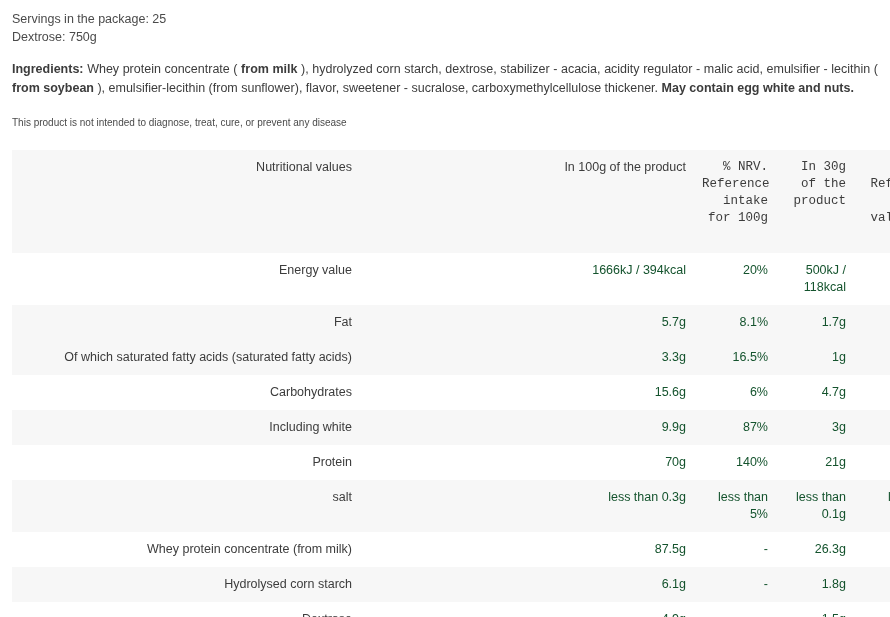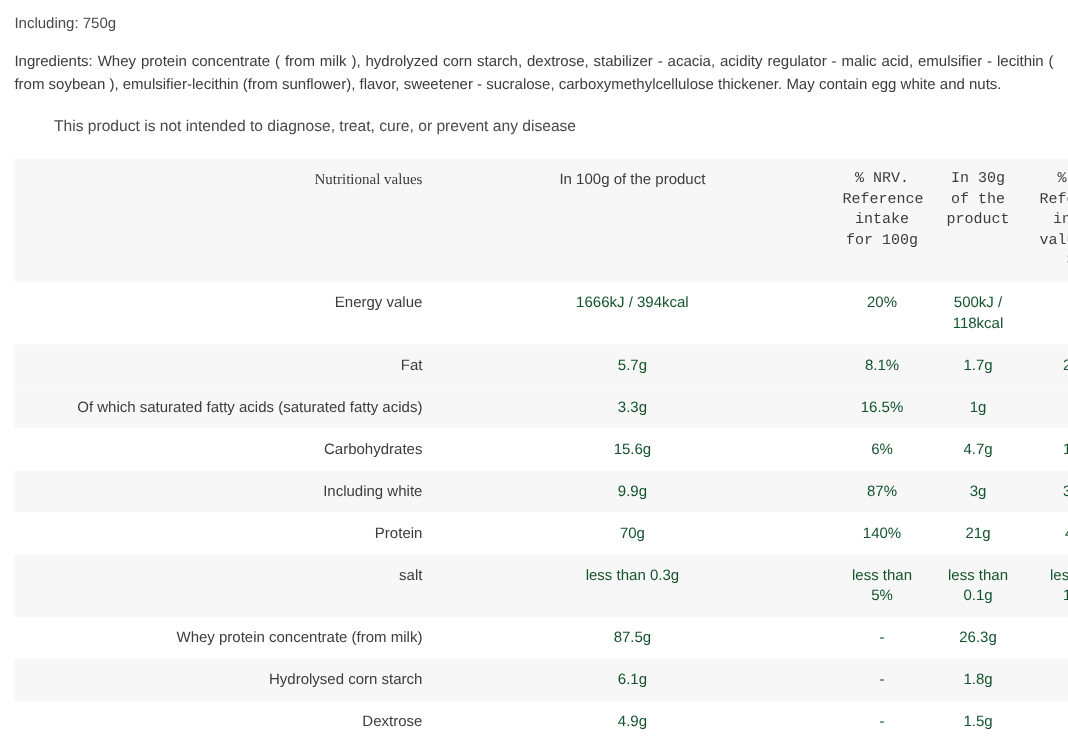--- a/index.html
+++ b/index.html
@@ -25,69 +25,69 @@
     line-height: 18px;
     color: #4a4a4a;
   }
   .ingredients {
     margin-top: 14px;
     font-size: 12.5px;
     line-height: 19px;
     text-align: justify;
     color: #3c3c3c;
   }
-  .ingredients b, .bold { font-weight: normal; }
+  .ingredients b, .bold { font-weight: bold; }
   .disclaimer {
     margin-top: 16px;
-    font-size: 13px;
+    font-size: 10px;
     line-height: 18px;
     color: #4a4a4a;
-    margin-left: 33px;
   }
   table.nutri {
     margin-top: 18px;
     border-collapse: collapse;
     width: 866px;
     table-layout: fixed;
     font-size: 12.5px;
   }
   table.nutri td, table.nutri th {
     vertical-align: top;
     padding: 9px 8px 9px 8px;
     line-height: 17px;
     font-weight: normal;
-    text-align: center;
+    text-align: right;
   }
   .col-label { width: 332px; text-align: right !important; }
   .col-100 { width: 318px; }
   .col-nrv { width: 66px; }
   .col-30 { width: 62px; }
   .col-rws { width: 76px; }
 
   .row-alt { background: #f7f7f7; }
   .row-plain { background: #ffffff; }
 
   thead td, thead th {
     font-weight: bold;
     color: #3c3c3c;
     background: #f7f7f7;
   }
-  thead .col-label { vertical-align: bottom; padding-bottom: 10px; font-family: Liberation Serif, serif; }
+  thead .col-label { vertical-align: bottom; padding-bottom: 10px; }
   thead .col-100 { vertical-align: bottom; padding-bottom: 10px; }
   thead .hdr-small { vertical-align: top; font-family: Liberation Mono, monospace; }
 
   .label-cell { text-align: right; color: #3c3c3c; }
   .val-cell { color: #14532d; margin-left: 32px; }
 </style>
 </head>
 <body>
 
 <div class="page">
 
-  <div class="meta-line">Including: 750g</div>
+  <div class="meta-line">Servings in the package: 25</div>
+  <div class="meta-line">Dextrose: 750g</div>
 
   <div class="ingredients"><b>Ingredients:</b><span> Whey protein concentrate ( </span><b>from milk</b><span> ), hydrolyzed corn starch, dextrose, stabilizer - acacia, acidity regulator - malic acid, emulsifier - lecithin ( </span><b>from soybean</b><span> ), emulsifier-lecithin (from sunflower), flavor, sweetener - sucralose, carboxymethylcellulose thickener. </span><b>May contain egg white and nuts.</b></div>
 
   <div class="disclaimer">This product is not intended to diagnose, treat, cure, or prevent any disease</div>
 
   <table class="nutri">
     <thead>
       <tr>
         <th class="col-label">Nutritional values</th>
         <th class="col-100">In 100g of the product</th>

